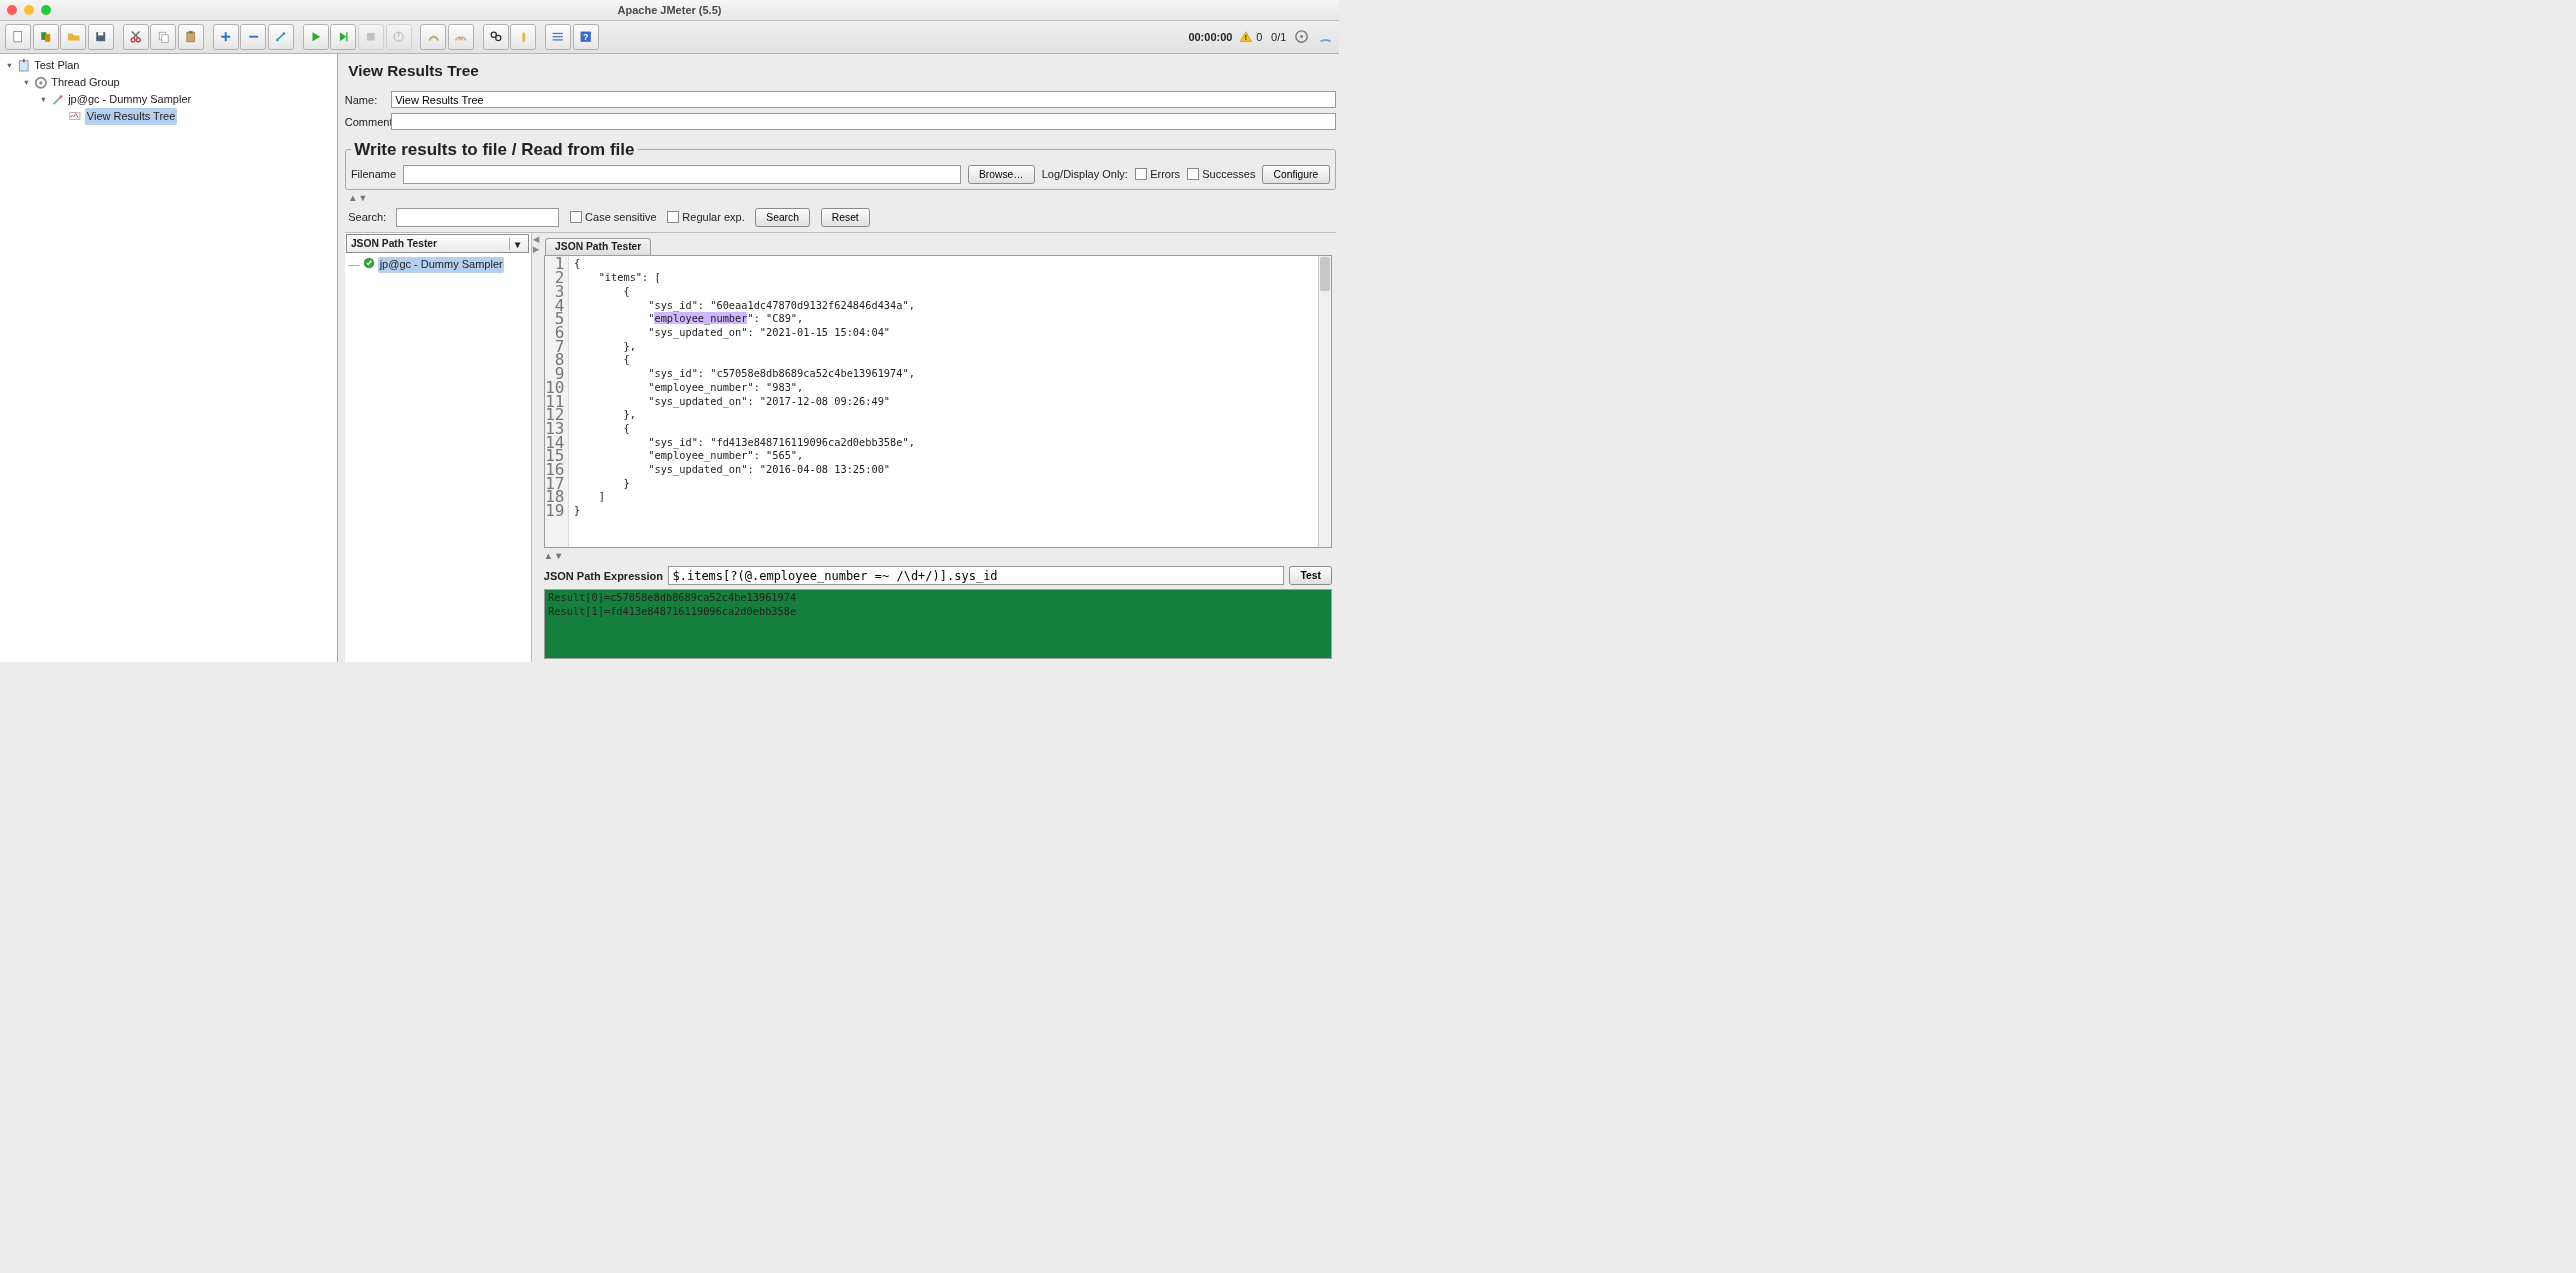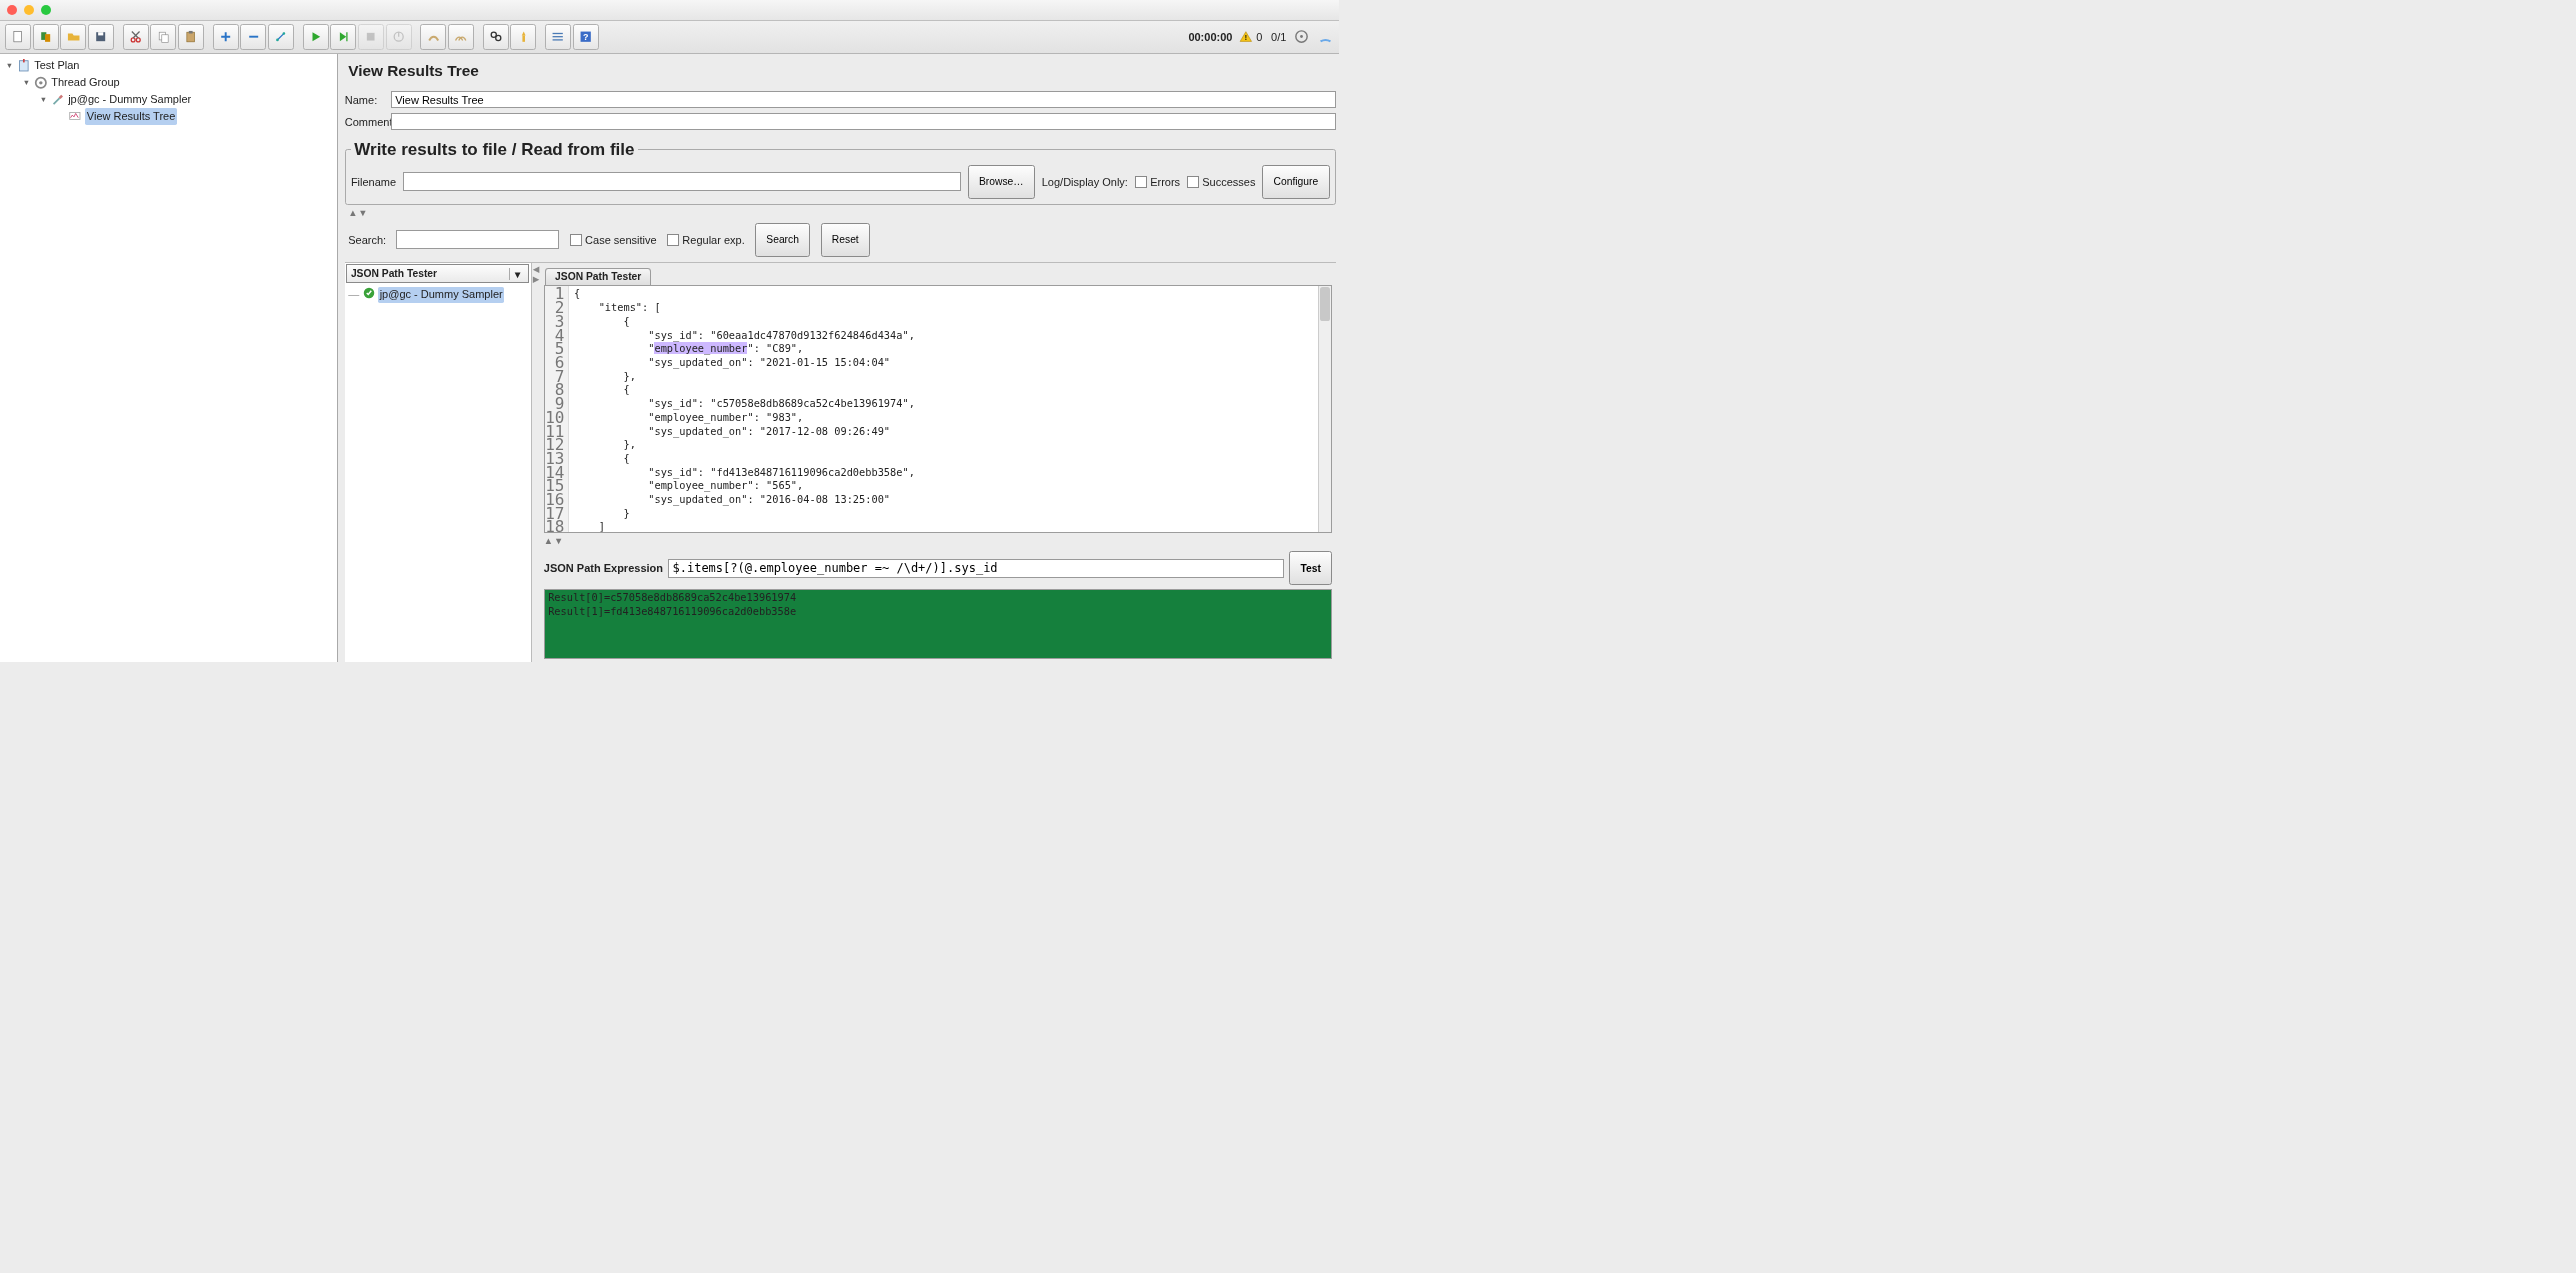--- a/index.html
+++ b/index.html
@@ -65,21 +65,21 @@
   .sel { background:#b5cff0; border-radius:1.7px; padding:0 1.7px;}
   .right-pane{ flex:1; display:flex; flex-direction:column; background:#ececec; padding:1.7px 3.4px 0 6.8px;}
   .panel-title{font-weight:bold; font-size:15.4px; margin:6.8px 0 8.6px 3.4px;}
   .form-row{display:flex;align-items:center;margin:2.6px 0;}
   .form-row label{width:46px; font-size:11px;}
   .form-row input[type=text]{flex:1; height:17px; border:0.9px solid #999; background:#fff; padding:0 3.4px; font-size:11px;}
   fieldset.filebox{border:0.9px solid #aaa; border-radius:2.6px; margin-top:6.8px; padding:5.1px 5.1px 5.1px 5.1px;}
   fieldset.filebox legend{font-weight:bold; font-size:17px; padding:0 3.4px;}
   .file-row{display:flex;align-items:center;gap:6.8px;}
   .file-row input[type=text]{flex:1;height:19px;border:0.9px solid #999;background:#fff;padding:0 3.4px;}
-  .btn{height:34px; padding:0 10.3px; border:0.9px solid #8a8a8a; background:linear-gradient(#fdfdfd,#e0e0e0); border-radius:2.6px; cursor:pointer; font-size:10.3px;text-align:center;}
+  .btn{height:19px; padding:0 10.3px; border:0.9px solid #8a8a8a; background:linear-gradient(#fdfdfd,#e0e0e0); border-radius:2.6px; cursor:pointer; font-size:10.3px;text-align:center;}
   .cb{display:flex;align-items:center;gap:3.4px;}
   .expand-collapse{color:#777;font-size:9.4px;margin:1.7px 0 1.7px 3.4px;letter-spacing:0.9px;}
   .search-row{display:flex;align-items:center;gap:10.3px;margin:3.4px 0 5.1px 3.4px;}
   .search-row input[type=text]{width:163px;height:19px;border:0.9px solid #999;background:#fff;}
   .result-area{flex:1;display:flex;border-top:0.9px solid #bbb;overflow:hidden;}
   .result-left{width:187px;display:flex;flex-direction:column;border-right:0.9px solid #bbb;background:#fff;}
   .render-select{margin:1.7px;display:flex;}
   .render-select .combo{flex:1;height:19px;border:0.9px solid #8a8a8a;background:linear-gradient(#fdfdfd,#eaeaea);display:flex;align-items:center;padding:0 3.4px;font-weight:bold;font-size:10.3px;position:relative;}
   .combo .arrow{margin-left:auto;width:15.4px;text-align:center;border-left:0.9px solid #aaa;}
   .result-tree{flex:1;overflow:auto;padding:1.7px 3.4px;}
@@ -104,20 +104,21 @@
 </style>
 </head>
 <body>
 
 <div class="titlebar">
   <div class="traffic">
     <div class="tl r"></div>
     <div class="tl y"></div>
     <div class="tl g"></div>
   </div>
+  <div class="title">Apache JMeter (5.5)</div>
 </div>
 
 <div class="toolbar">
   <div class="tgrp">
     <div class="tbtn">
         <svg viewBox="0 0 24 24">
           <rect x="6" y="4" width="12" height="16" fill="#fff" stroke="#666"></rect>
         </svg>
       </div>
     <div class="tbtn">

